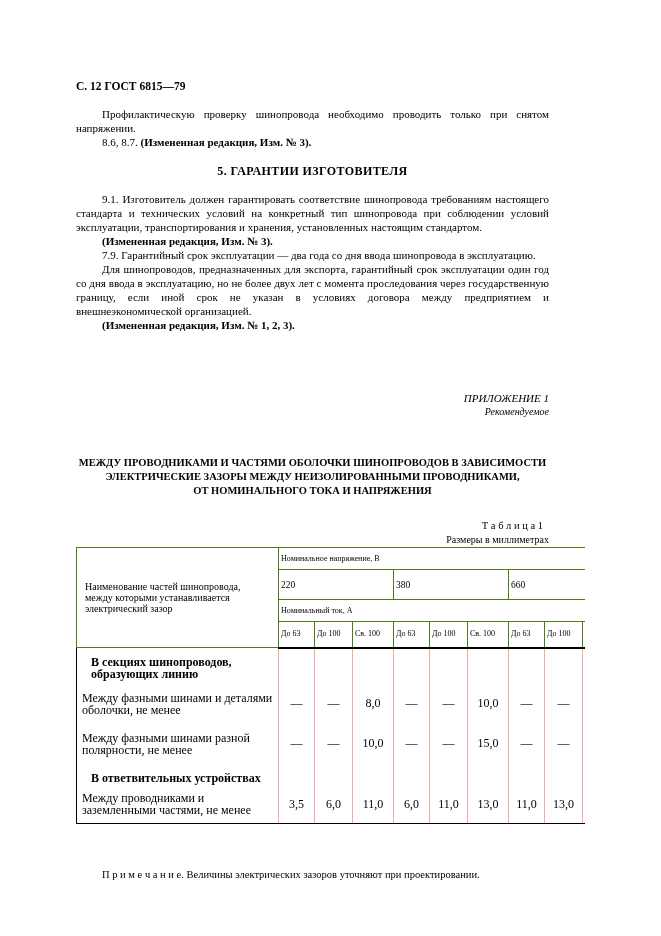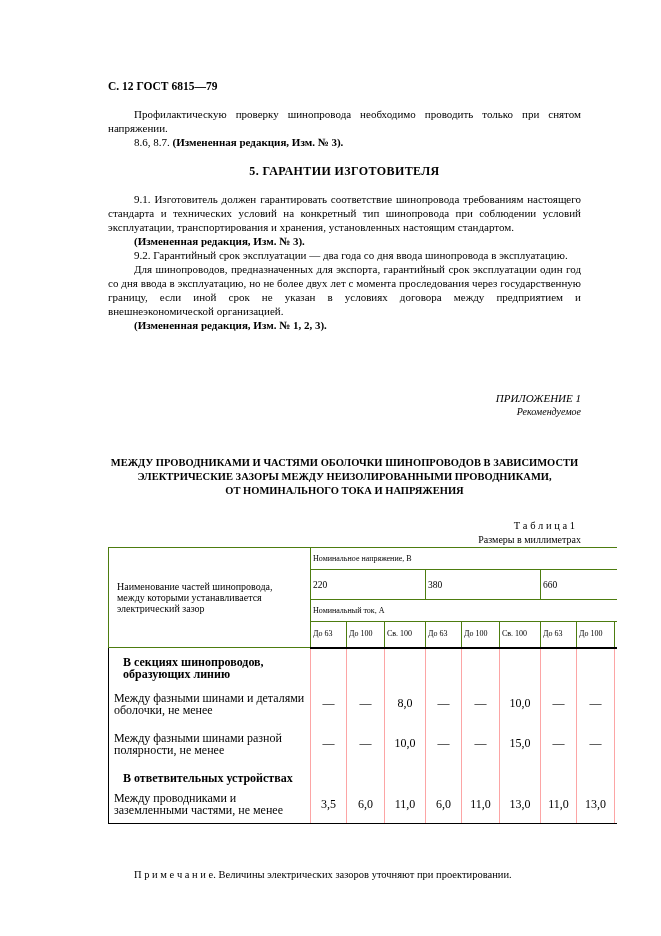--- a/index.html
+++ b/index.html
@@ -1,20 +1,20 @@
 <!DOCTYPE html>
 <html><head>
 <meta charset="utf-8">
 <style>
   html,body{margin:0;padding:0;background:#fff;}
   .page{
     width:585px;height:936px;background:#ffffff;color:#000;
     font-family:"Liberation Serif","DejaVu Serif",serif;
     box-sizing:border-box;position:relative;
-    padding:80px 36px 0 76px;overflow:hidden;margin-left:32px;
+    padding:80px 36px 0 76px;overflow:hidden;
   }
   .hdr{font-weight:bold;font-size:11.5px;margin-bottom:15px;}
   p{margin:0;font-size:11px;line-height:14px;text-align:justify;}
   .ind{text-indent:26px;}
   .bold{font-weight:bold;}
   .sec-heading{text-align:center;font-weight:bold;font-size:12px;margin:15px 0 13px 0;letter-spacing:0.4px;}
   .appendix{ text-align:right;font-style:italic;margin-top:60px;line-height:13px;}
   .appendix .lab{font-size:11px;}
   .appendix .typ{font-size:10px;}
   .app-title{text-align:center;font-weight:bold;font-size:10.5px;line-height:14px;margin-top:38px;}
@@ -48,21 +48,21 @@
   <div class="hdr">С. 12 ГОСТ 6815—79</div>
 
   <p class="ind">Профилактическую проверку шинопровода необходимо проводить только при снятом напряжении.</p>
 
   <p class="ind"><span>8.6, 8.7. </span><span class="bold">(Измененная редакция, Изм. № 3).</span></p>
 
   <div class="sec-heading">5. ГАРАНТИИ ИЗГОТОВИТЕЛЯ</div>
 
   <p class="ind">9.1. Изготовитель должен гарантировать соответствие шинопровода требованиям настоящего стандарта и технических условий на конкретный тип шинопровода при соблюдении условий эксплуатации, транспортирования и хранения, установленных настоящим стандартом.</p>
   <p class="ind bold">(Измененная редакция, Изм. № 3).</p>
-  <p class="ind">9.2. Гарантийный срок эксплуатации — два года со дня ввода шинопровода в эксплуатацию.</p>
+  <p class="ind">7.9. Гарантийный срок эксплуатации — два года со дня ввода шинопровода в эксплуатацию.</p>
   <p class="ind">Для шинопроводов, предназначенных для экспорта, гарантийный срок эксплуатации один год со дня ввода в эксплуатацию, но не более двух лет с момента проследования через государственную границу, если иной срок не указан в условиях договора между предприятием и внешнеэкономической организацией.</p>
   <p class="ind bold">(Измененная редакция, Изм. № 1, 2, 3).</p>
 
   <div class="appendix">
     <div class="lab">ПРИЛОЖЕНИЕ 1</div>
     <div class="typ">Рекомендуемое</div>
   </div>
 
   <div class="app-title">
     <div>МЕЖДУ ПРОВОДНИКАМИ И ЧАСТЯМИ ОБОЛОЧКИ ШИНОПРОВОДОВ В ЗАВИСИМОСТИ</div>

